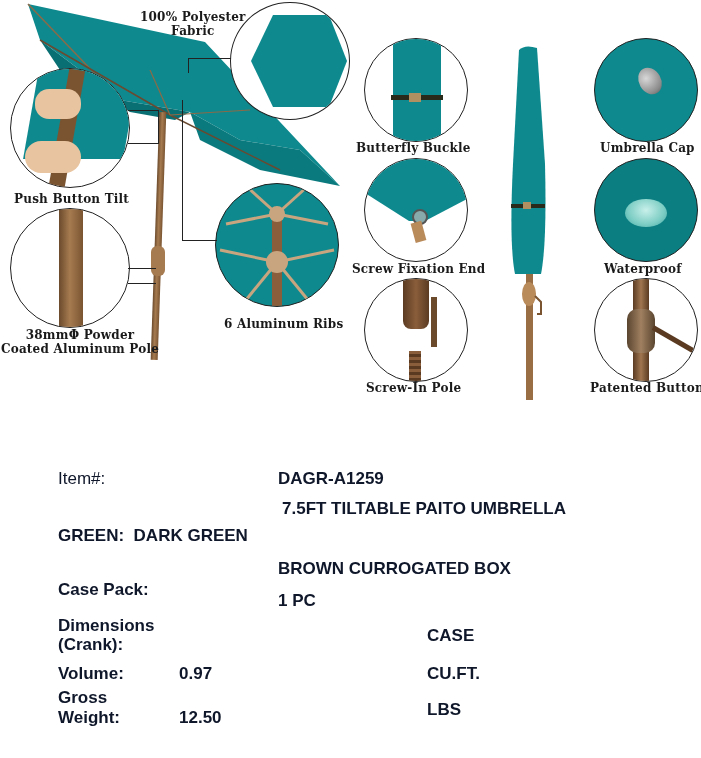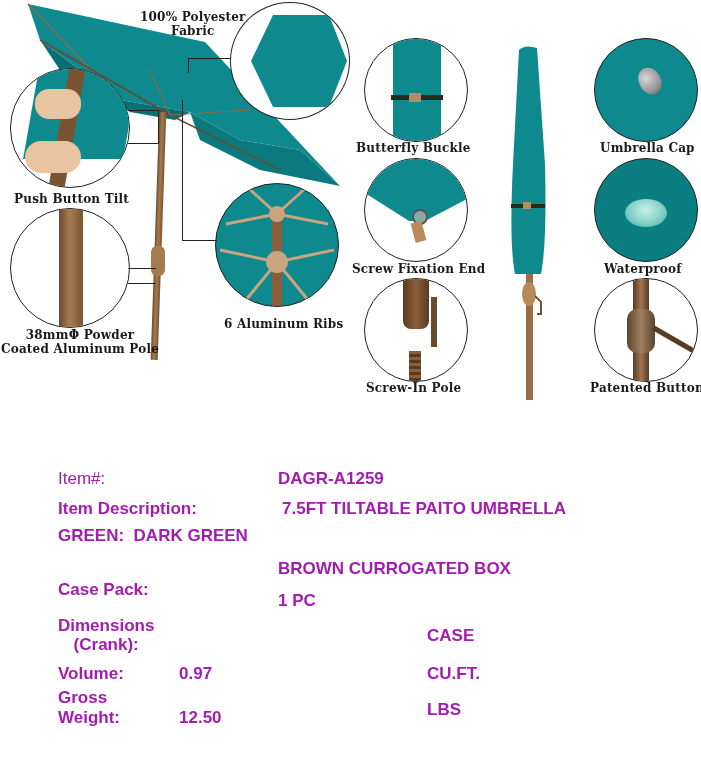--- a/index.html
+++ b/index.html
@@ -1,21 +1,21 @@
 <!DOCTYPE html>
 <html><head>
 <meta charset="utf-8">
 <style>
   html, body { margin:0; padding:0; background:#ffffff; }
   body { width:701px; height:758px; position:relative; overflow:hidden; font-family:"Liberation Sans", sans-serif; }
   .abs { position:absolute; }
   .caption { position:absolute; font-family:"DejaVu Serif", "Liberation Serif", serif; font-weight:bold; color:#1a1a1a; font-size:12px; white-space:nowrap; letter-spacing:0.2px; }
   .circle { position:absolute; border-radius:50%; border:1.5px solid #222; overflow:hidden; background:#fff; }
   .teal { background:#0e8a8e; }
-  .spec { position:absolute; font-family:"Liberation Sans", sans-serif; font-weight:bold; font-size:17px; color:#a21caf; white-space:nowrap; }
+  .spec { position:absolute; font-family:"Liberation Sans", sans-serif; font-weight:bold; font-size:17px; color:#0f172a; white-space:nowrap; }
   .pole { position:absolute; background:linear-gradient(90deg,#6b4a2c,#a67b50 45%,#7a5431); }
   .connector { position:absolute; border-color:#222; border-style:solid; }
 </style>
 </head>
 <body>
 
 <div class="abs" style="left:0;top:0;width:350px;height:360px;">
 
   <svg class="abs" style="left:0;top:0;" width="350" height="200" viewBox="0 0 350 200">
     <polygon points="28,4 205,42 340,186 300,150 240,140 190,112 120,100 40,40" fill="#0e8a8e"></polygon>
@@ -132,34 +132,33 @@
     <div class="abs" style="left:32px;top:30px;width:28px;height:44px;border-radius:10px;background:linear-gradient(90deg,#5a4530,#a08060 50%,#5a4530);"></div>
     <div class="abs" style="left:58px;top:46px;width:46px;height:5px;background:#5a3b22;transform:rotate(30deg);transform-origin:left center;"></div>
   </div>
   <div class="caption" style="left:240px;top:381px;">Patented Button</div>
 </div>
 
 <div class="abs" style="left:0;top:460px;width:701px;height:298px;">
   <div class="spec" style="left:58px;top:9px;font-weight:normal;">Item#:</div>
   <div class="spec" style="left:278px;top:9px;">DAGR-A1259</div>
 
-  <div class="spec" style="left:58px;top:39px;">Item Description:</div>
   <div class="spec" style="left:282px;top:39px;">7.5FT TILTABLE PAITO UMBRELLA</div>
 
   <div class="spec" style="left:58px;top:66px;">
     <span>GREEN:</span>&nbsp;
     <span>DARK GREEN</span>
   </div>
 
   <div class="spec" style="left:278px;top:99px;">BROWN CURROGATED  BOX</div>
 
   <div class="spec" style="left:58px;top:120px;">Case Pack:</div>
   <div class="spec" style="left:278px;top:131px;">1 PC</div>
 
-  <div class="spec" style="left:58px;top:156px;line-height:19px;text-align:center;">
+  <div class="spec" style="left:58px;top:156px;line-height:19px;">
     <span>Dimensions</span><br>
     <span>(Crank):</span>
   </div>
   <div class="spec" style="left:427px;top:166px;">CASE</div>
 
   <div class="spec" style="left:58px;top:204px;">Volume:</div>
   <div class="spec" style="left:179px;top:204px;">0.97</div>
   <div class="spec" style="left:427px;top:204px;">CU.FT.</div>
 
   <div class="spec" style="left:58px;top:228px;line-height:20px;">

